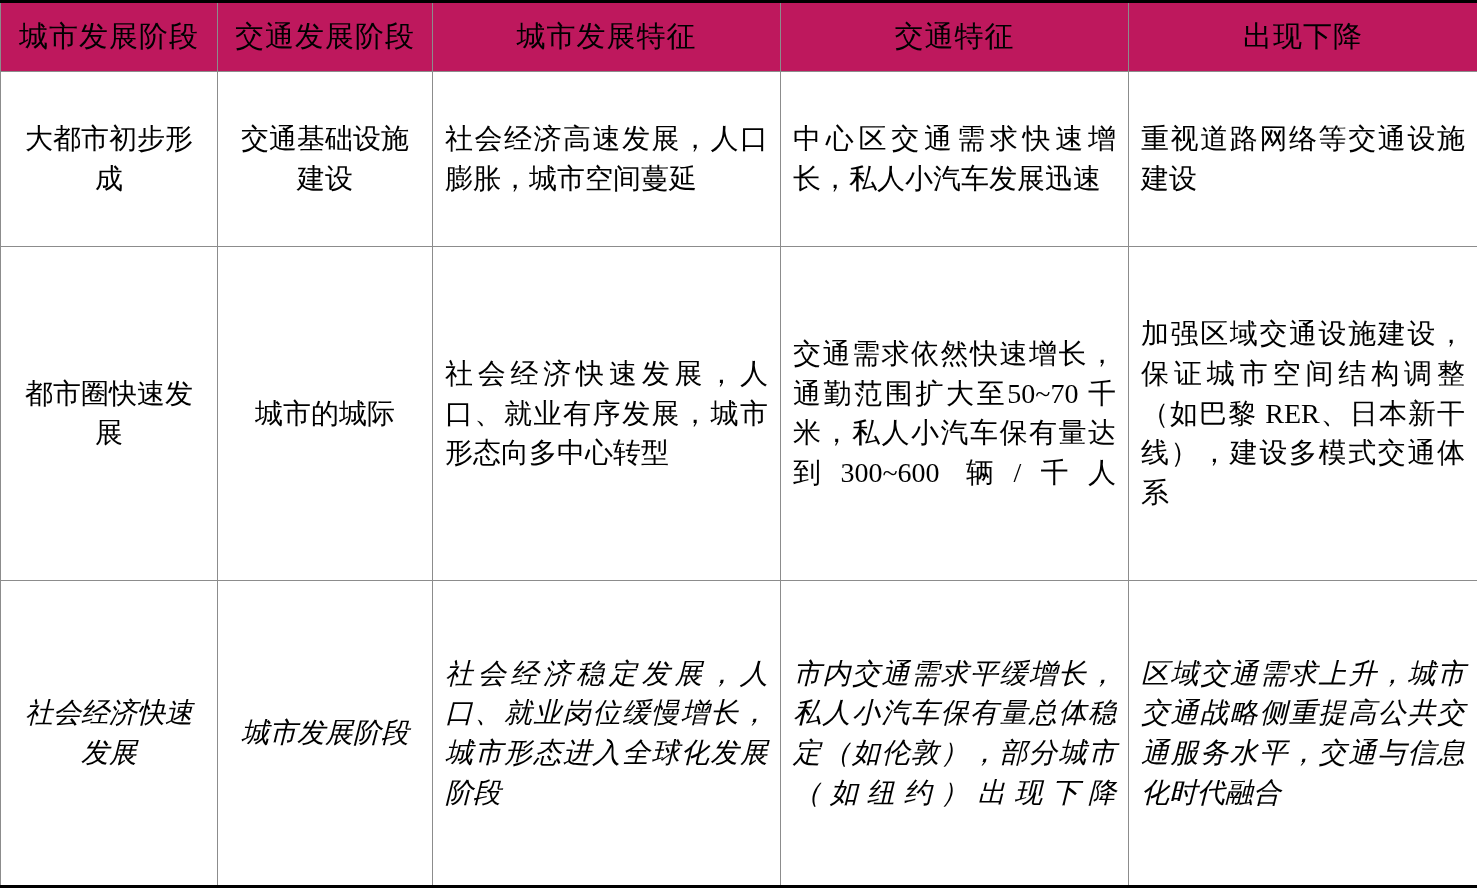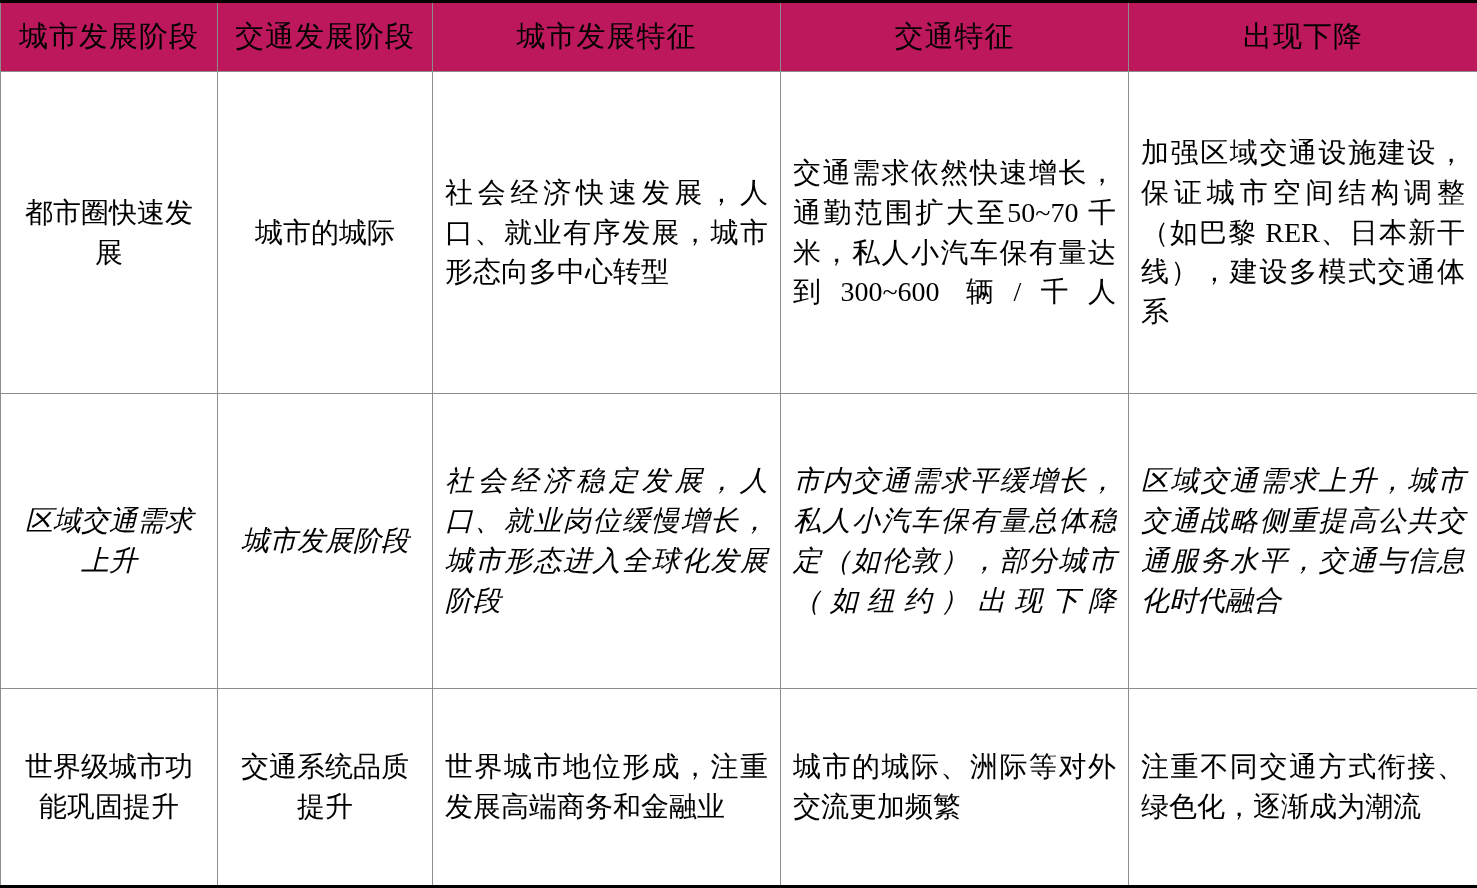--- a/index.html
+++ b/index.html
@@ -89,36 +89,36 @@
     <thead>
       <tr>
         <th>城市发展阶段</th>
         <th>交通发展阶段</th>
         <th>城市发展特征</th>
         <th>交通特征</th>
         <th>出现下降</th>
       </tr>
     </thead>
     <tbody>
+      <tr class="row-1">
+        <td class="col-a">大都市初步形成</td>
+        <td class="col-b">交通基础设施建设</td>
+        <td class="col-c">社会经济高速发展，人口膨胀，城市空间蔓延</td>
+        <td class="col-d">中心区交通需求快速增长，私人小汽车发展迅速</td>
+        <td class="col-e">重视道路网络等交通设施建设</td>
+      </tr>
       <tr class="row-2">
         <td class="col-a">都市圈快速发展</td>
         <td class="col-b">城市的城际</td>
         <td class="col-c">社会经济快速发展，人口、就业有序发展，城市形态向多中心转型</td>
         <td class="col-d just-all">交通需求依然快速增长，通勤范围扩大至50~70 千米，私人小汽车保有量达到300~600 辆/千人</td>
         <td class="col-e">加强区域交通设施建设，保证城市空间结构调整（如巴黎 RER、日本新干线），建设多模式交通体系</td>
       </tr>
       <tr class="row-3">
-        <td class="col-a">区域交通需求上升</td>
+        <td class="col-a">社会经济快速发展</td>
         <td class="col-b">城市发展阶段</td>
         <td class="col-c">社会经济稳定发展，人口、就业岗位缓慢增长，城市形态进入全球化发展阶段</td>
         <td class="col-d just-all">市内交通需求平缓增长，私人小汽车保有量总体稳定（如伦敦），部分城市（如纽约）出现下降</td>
         <td class="col-e">区域交通需求上升，城市交通战略侧重提高公共交通服务水平，交通与信息化时代融合</td>
-      </tr>
-      <tr class="row-4">
-        <td class="col-a">世界级城市功能巩固提升</td>
-        <td class="col-b">交通系统品质提升</td>
-        <td class="col-c">世界城市地位形成，注重发展高端商务和金融业</td>
-        <td class="col-d">城市的城际、洲际等对外交流更加频繁</td>
-        <td class="col-e">注重不同交通方式衔接、绿色化，逐渐成为潮流</td>
       </tr>
     </tbody>
   </table>
 </div>
 
 </body></html>

